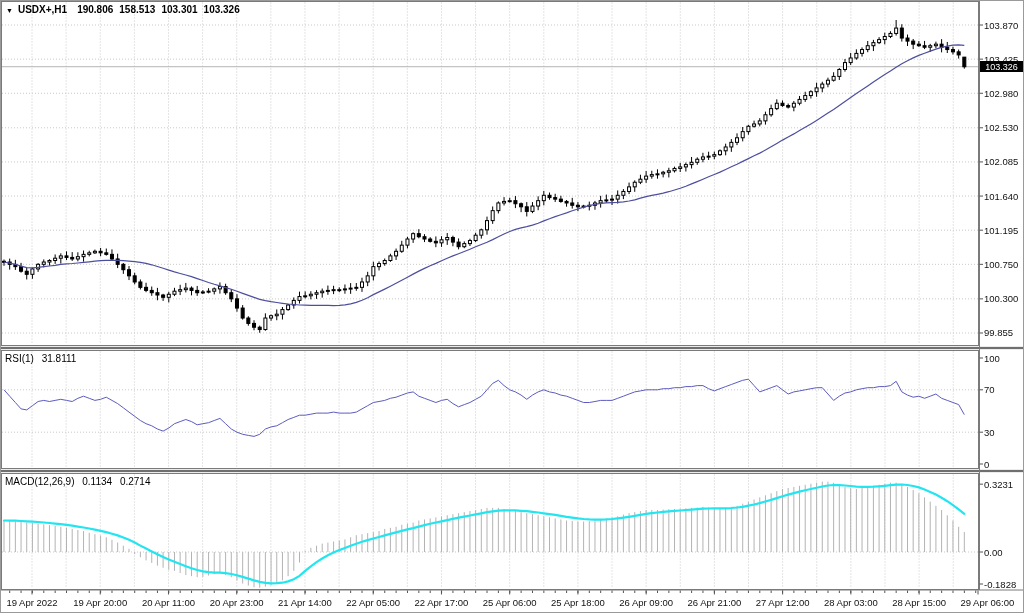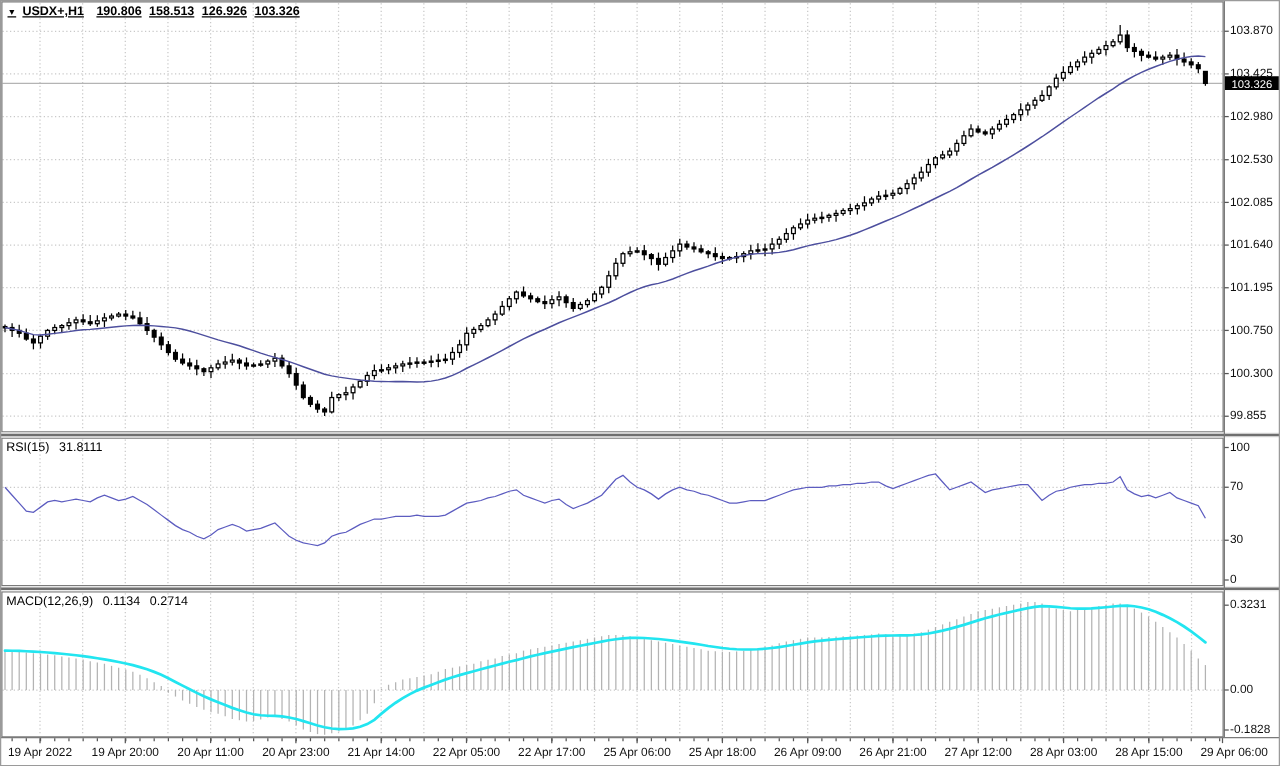--- a/index.html
+++ b/index.html
@@ -1,20 +1,20 @@
 <!DOCTYPE html>
 <html><head>
 <meta charset="utf-8">
 <style>
   html,body{margin:0;padding:0;background:#ffffff;}
   #app{position:relative;width:1024px;height:613px;background:#ffffff;
        font-family:"Liberation Sans",sans-serif;overflow:hidden;}
   #chart-canvas{position:absolute;left:0;top:0;}
   .overlay{position:absolute;color:#000;white-space:nowrap;}
-  #symbol-header{left:6px;top:4px;font-size:10px;font-weight:700;display:flex;align-items:flex-end;text-decoration:underline;}
+  #symbol-header{left:6px;top:4px;font-size:10px;font-weight:700;display:flex;align-items:flex-end;}
   #symbol-header .tri{font-size:7px;margin-right:5px;position:relative;top:-1px;}
   #symbol-header .sym{margin-right:10px;}
   #symbol-header .v{margin-right:6px;}
   #rsi-header{left:5px;top:353px;font-size:10px;}
   #macd-header{left:5px;top:476px;font-size:10px;}
   #rsi-header span,#macd-header span{margin-right:5px;}
   #price-box{left:980px;top:61px;width:43px;height:11px;background:#000;color:#fff;
              font-size:9px;display:flex;align-items:center;justify-content:center;}
   svg text{font-family:"Liberation Sans",sans-serif;fill:#111;}
 </style>
@@ -797,26 +797,26 @@
       <line x1="978" y1="590.5" x2="978" y2="594.5" stroke="#555" stroke-width="1"></line>
       <text x="987.3599999999999" y="602" font-size="9.5" text-anchor="middle" dominant-baseline="central">29 Apr 06:00</text>
       <rect x="0.5" y="0.5" width="1023" height="612" fill="none" stroke="#9a9a9a" stroke-width="1"></rect>
     </svg>
 
   <div id="symbol-header" class="overlay">
     <span class="tri">▼</span>
     <span class="sym">USDX+,H1</span>
     <span class="v">190.806</span>
     <span class="v">158.513</span>
-    <span class="v">126.926</span>
+    <span class="v">103.301</span>
     <span class="v">103.326</span>
   </div>
 
   <div id="rsi-header" class="overlay">
-    <span>RSI(15)</span>
+    <span>RSI(1)</span>
     <span>31.8111</span>
   </div>
 
   <div id="macd-header" class="overlay">
     <span>MACD(12,26,9)</span>
     <span>0.1134</span>
     <span>0.2714</span>
   </div>
 
   <div id="price-box" class="overlay" style="top: 61px;">103.326</div>

